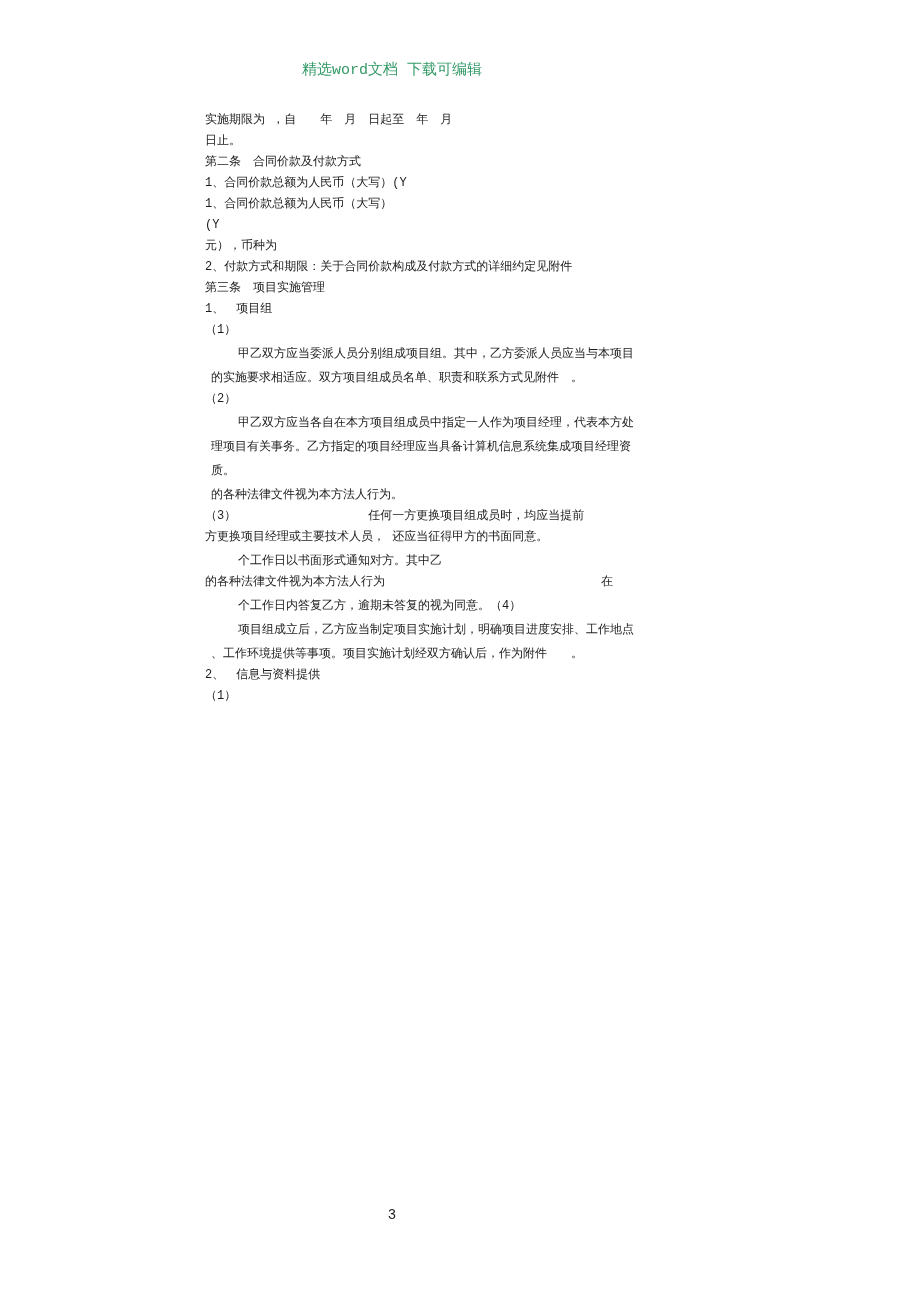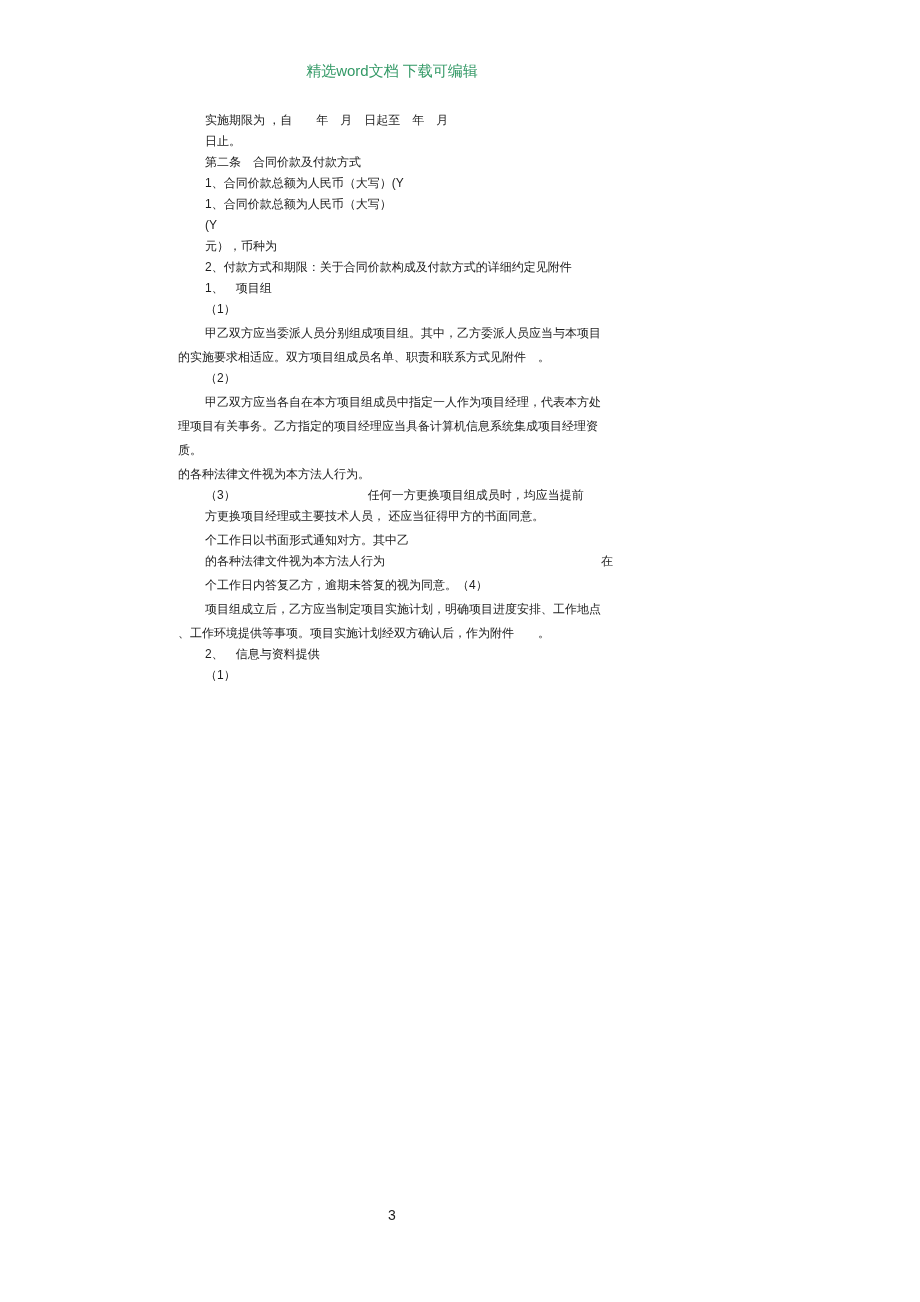--- a/index.html
+++ b/index.html
@@ -6,21 +6,21 @@
     margin: 0;
     padding: 0;
     background: #ffffff;
   }
   .page {
     position: relative;
     width: 784px;
     height: 1302px;
     background: #ffffff;
     overflow: hidden;
-    font-family: Liberation Sans, sans-serif;
+    font-family: Liberation Mono, monospace;
     color: #1c1c1c;
   }
   .doc-header {
     position: absolute;
     top: 61px;
     left: 0;
     width: 100%;
     text-align: center;
     font-size: 15px;
     line-height: 20px;
@@ -34,21 +34,21 @@
     width: 600px;
   }
   .doc-body p.ln {
     margin: 0;
     font-size: 12px;
     line-height: 21px;
     white-space: pre;
   }
   .doc-body p.first { margin-top: 0; }
   .doc-body p.para  { }
-  .doc-body p.tight { margin-top: 3px; }
+  .doc-body p.tight { margin-top: 3px; margin-left: 33px; }
   .doc-body p.indent { text-indent: 27px; }
   .page-number {
     position: absolute;
     top: 1206px;
     left: 0;
     width: 100%;
     text-align: center;
     font-size: 14px;
     line-height: 18px;
     color: #1c1c1c;
@@ -63,20 +63,21 @@
 
   <div class="doc-body" id="doc-body">
       <p class="ln first indent">实施期限为 ，自　　年　月　日起至　年　月</p>
       <p class="ln para indent">日止。</p>
       <p class="ln para indent">第二条　合同价款及付款方式</p>
       <p class="ln para indent">1、合同价款总额为人民币（大写）(Y</p>
       <p class="ln para indent">1、合同价款总额为人民币（大写）</p>
       <p class="ln para indent">(Y</p>
       <p class="ln para indent">元），币种为</p>
       <p class="ln para indent">2、付款方式和期限：关于合同价款构成及付款方式的详细约定见附件</p>
+      <p class="ln para indent">第三条　项目实施管理</p>
       <p class="ln para indent">1、　项目组</p>
       <p class="ln para indent">（1）</p>
       <p class="ln tight indent">甲乙双方应当委派人员分别组成项目组。其中，乙方委派人员应当与本项目</p>
       <p class="ln tight">的实施要求相适应。双方项目组成员名单、职责和联系方式见附件　。</p>
       <p class="ln para indent">（2）</p>
       <p class="ln tight indent">甲乙双方应当各自在本方项目组成员中指定一人作为项目经理，代表本方处</p>
       <p class="ln tight">理项目有关事务。乙方指定的项目经理应当具备计算机信息系统集成项目经理资</p>
       <p class="ln tight">质。</p>
       <p class="ln tight">的各种法律文件视为本方法人行为。</p>
       <p class="ln para indent">（3）　　　　　　　　　　　任何一方更换项目组成员时，均应当提前</p>

